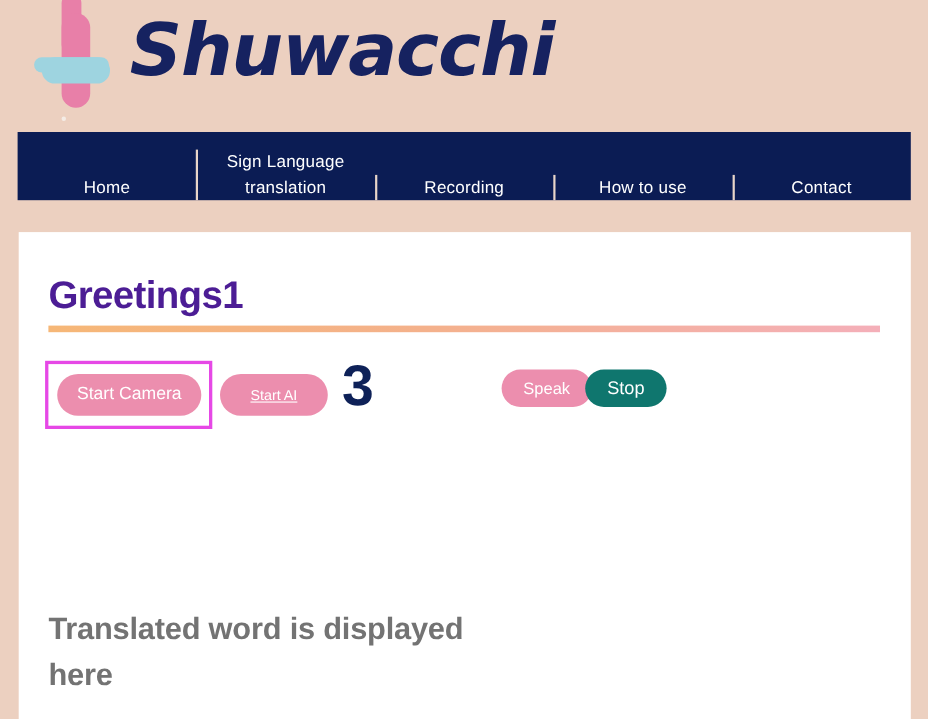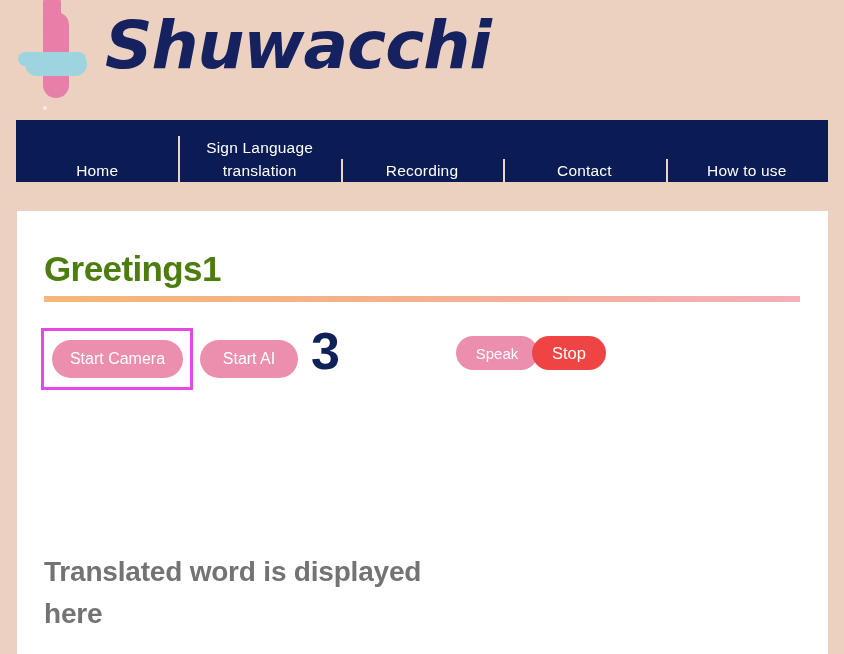--- a/index.html
+++ b/index.html
@@ -28,21 +28,21 @@
     position: absolute;
     left: 0;
     top: 0;
     width: 844px;
     height: 118px;
     background: #ecd0c0;
   }
 
   .logo-wrap {
     position: absolute;
-    left: 17px;
+    left: 30px;
     top: 0px;
     width: 400px;
     height: 118px;
   }
 
   .logo-mark {
     position: absolute;
     left: 0px;
     top: 0px;
     width: 70px;
@@ -161,21 +161,21 @@
     height: 443px;
     background: #ffffff;
   }
 
   .card-title {
     position: absolute;
     left: 27px;
     top: 40px;
     font-size: 35px;
     font-weight: 700;
-    color: #4d7c0f;
+    color: #4c1d95;
     letter-spacing: -0.6px;
     line-height: 1;
     white-space: nowrap;
   }
 
   .title-rule {
     position: absolute;
     left: 27px;
     top: 85px;
     width: 756px;
@@ -206,38 +206,39 @@
     border: none;
     border-radius: 999px;
     color: #ffffff;
     font-family: "Liberation Sans", sans-serif;
     cursor: pointer;
     white-space: nowrap;
     line-height: 1;
   }
 
   .btn-pink { background: #ec8eae; }
-  .btn-navy { background: #ef4444; }
+  .btn-navy { background: #0f766e; }
 
   .btn-start-camera {
     position: absolute;
     left: 11px;
     top: 12px;
     width: 131px;
     height: 38px;
     font-size: 16px;
   }
 
   .btn-start-ai {
     position: absolute;
     left: 159px;
     top: 12px;
     width: 98px;
     height: 38px;
-    font-size: 16px;
+    font-size: 13px;
+    text-decoration: underline;
   }
 
   .counter {
     position: absolute;
     left: 270px;
     top: -3px;
     font-size: 52px;
     font-weight: 700;
     color: #0e2158;
     line-height: 1;
@@ -298,22 +299,22 @@
         <div class="logo-dot"></div>
       </div>
       <div class="logo-text">Shuwacchi</div>
     </div>
   </div>
 
   <nav class="nav">
     <div class="nav-item">Home</div>
     <div class="nav-item">Sign Language translation</div>
     <div class="nav-item">Recording</div>
+    <div class="nav-item">How to use</div>
     <div class="nav-item">Contact</div>
-    <div class="nav-item">How to use</div>
   </nav>
 
   <div class="card">
 
     <div class="card-title">Greetings1</div>
     <div class="title-rule"></div>
 
     <div class="controls">
 
       <div class="focus-ring"></div>

